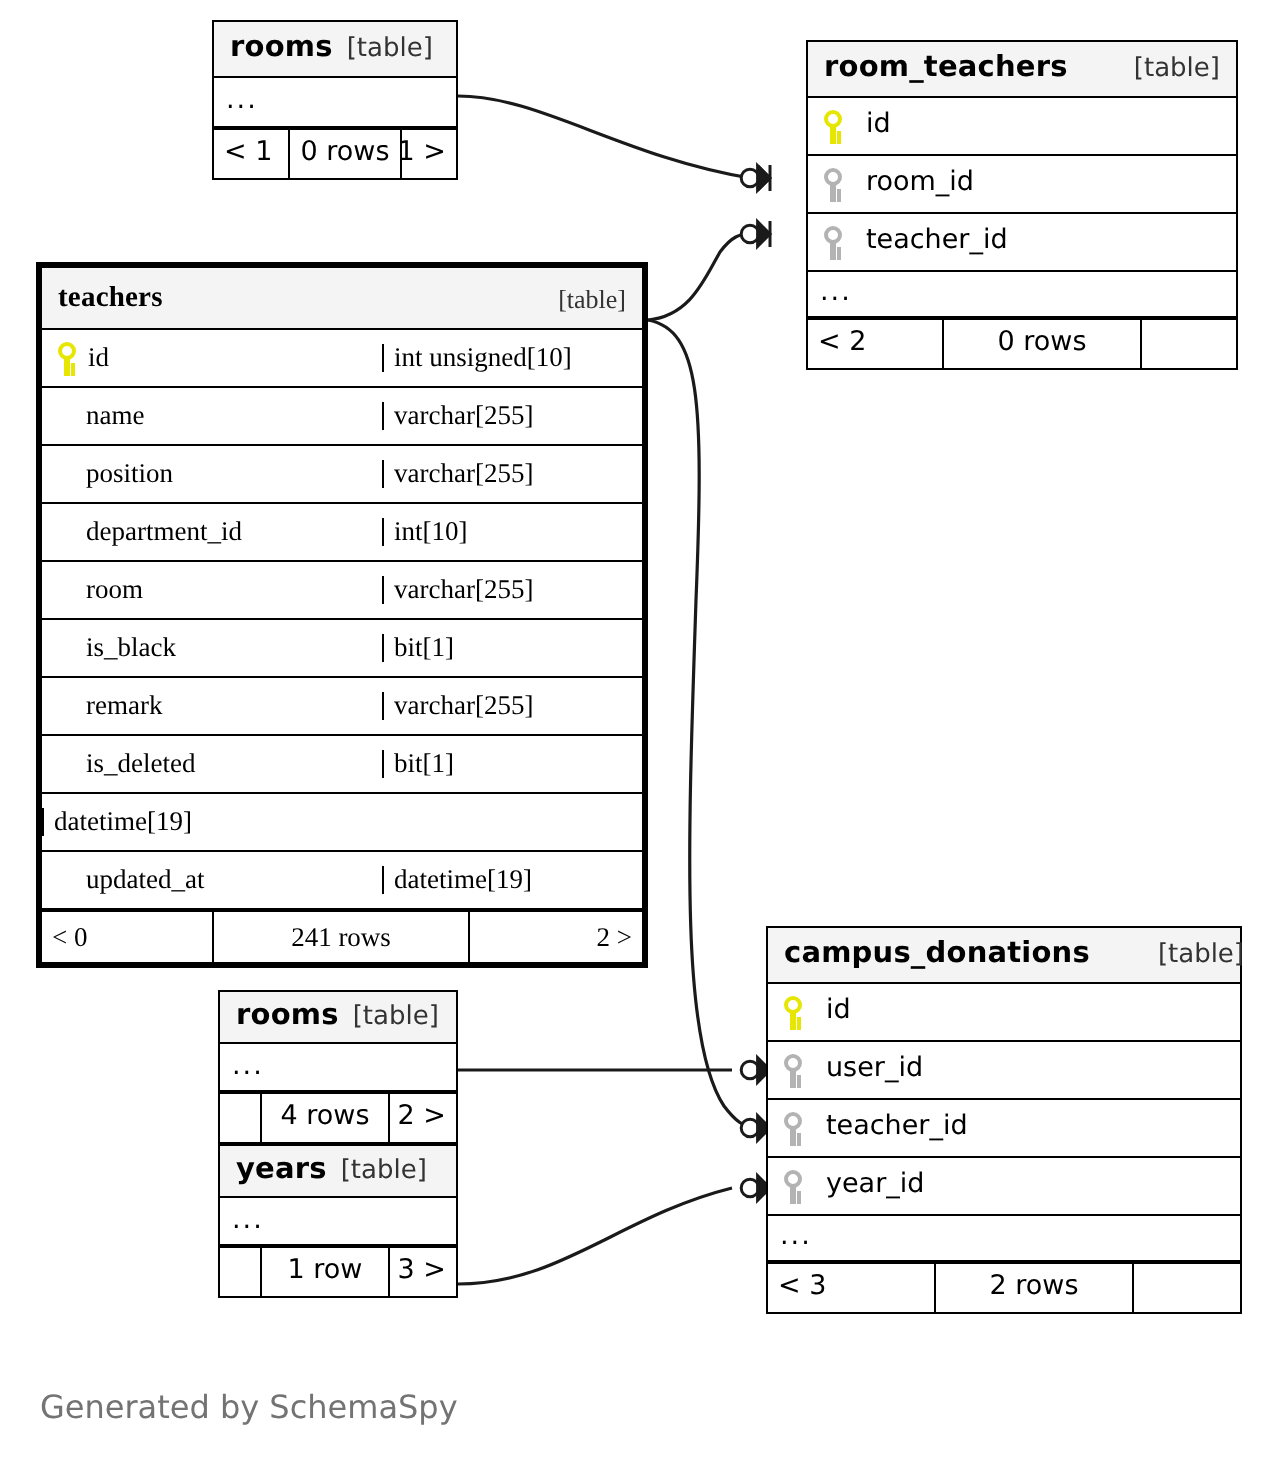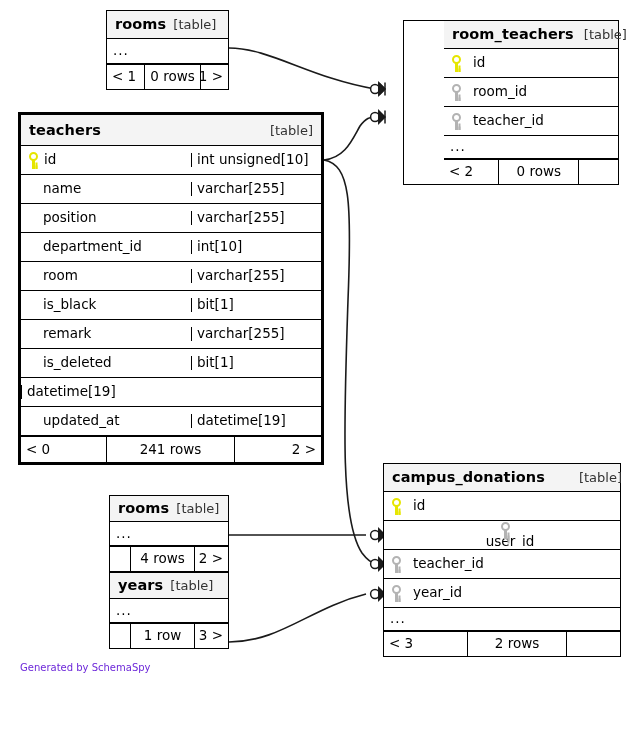--- a/index.html
+++ b/index.html
@@ -147,23 +147,23 @@
     white-space: nowrap;
   }
   .fcell:last-child { border-right: none; }
   .fcell.left   { justify-content: flex-start; }
   .fcell.center { justify-content: center; }
   .fcell.right  { justify-content: flex-end; }
 
   #credit {
     position: absolute;
     left: 20px;
-    top: 662px;
-    font-size: 10px;
-    color: #6d28d9;
+    top: 694px;
+    font-size: 16px;
+    color: #737373;
     white-space: nowrap;
   }
 </style>
 </head>
 <body>
 
 <div id="canvas">
 
   <svg id="edges" viewBox="0 0 644 733">
     <g fill="none" stroke="#1a1a1a" stroke-width="1.6">
@@ -222,21 +222,21 @@
     <div class="row" style="height:25px;">
       <span class="ellipsis">...</span>
     </div>
     <div class="foot">
       <span class="fcell left" style="width:38px;">&lt; 1</span>
       <span class="fcell center" style="width:56px;">0 rows</span>
       <span class="fcell right" style="width:27px;">1 &gt;</span>
     </div>
   </div>
 
-  <div class="tbl" id="t-room-teachers" style="left:403px; top:20px; width:216px;padding-left:40px;">
+  <div class="tbl" id="t-room-teachers" style="left:403px; top:20px; width:216px;">
     <div class="thead" style="height:28px;">
       <span class="tname">room_teachers</span>
       <span class="ttag">[table]</span>
     </div>
 
     <div class="row">
       <span class="c-name" style="width:214px;">
         <span class="key pk"></span>
         <span class="lbl indent">id</span>
       </span>
@@ -257,21 +257,21 @@
     <div class="row" style="height:23px;">
       <span class="ellipsis">...</span>
     </div>
     <div class="foot">
       <span class="fcell left" style="width:68px;">&lt; 2</span>
       <span class="fcell center" style="width:99px;">0 rows</span>
       <span class="fcell right" style="width:47px;"></span>
     </div>
   </div>
 
-  <div class="tbl focal" id="t-teachers" style="left:18px; top:112px; width:306px;">
+  <div class="tbl focal" id="t-teachers" style="left:18px; top:131px; width:306px;font-family:Liberation Serif, serif;">
     <div class="thead" style="height:31px;">
       <span class="tname">teachers</span>
       <span class="ttag">[table]</span>
     </div>
 
     <div class="row">
       <span class="c-name" style="width:170px;">
         <span class="key pk"></span>
         <span class="lbl">id</span>
       </span>
@@ -326,21 +326,21 @@
       <span class="ttag">[table]</span>
     </div>
 
     <div class="row">
       <span class="c-name" style="width:236px;">
         <span class="key pk"></span>
         <span class="lbl indent">id</span>
       </span>
     </div>
     <div class="row">
-      <span class="c-name" style="width:236px;flex-direction:column;">
+      <span class="c-name" style="width:236px;">
         <span class="key fk"></span>
         <span class="lbl indent">user_id</span>
       </span>
     </div>
     <div class="row">
       <span class="c-name" style="width:236px;">
         <span class="key fk"></span>
         <span class="lbl indent">teacher_id</span>
       </span>
     </div>

